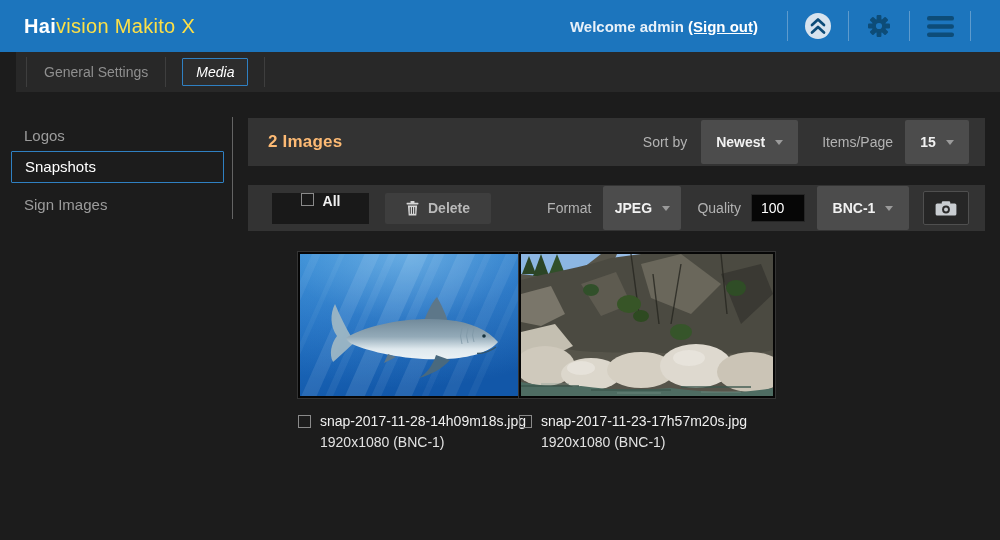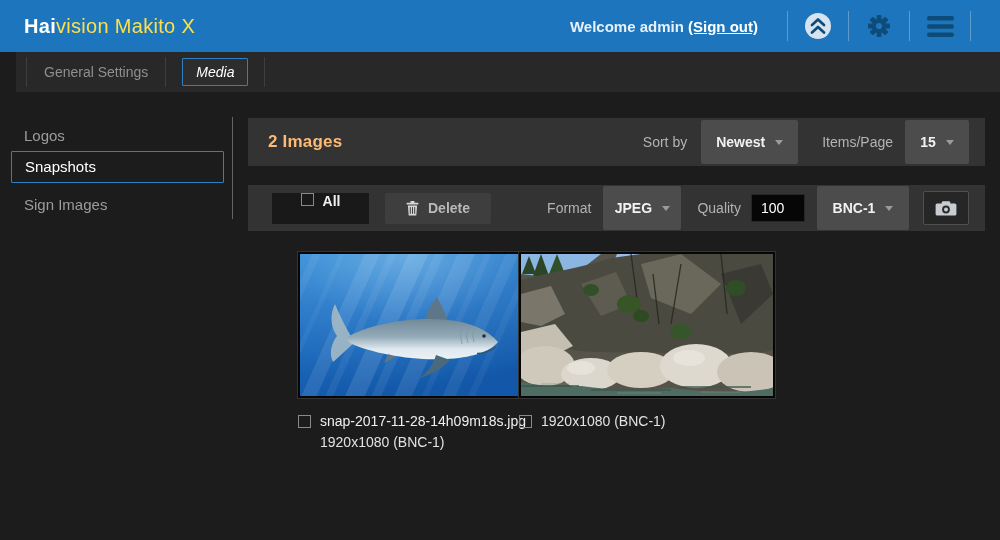--- a/index.html
+++ b/index.html
@@ -281,18 +281,19 @@
         <ellipse cx="60" cy="114" rx="14" ry="7" fill="#ece9e2" opacity="0.6"></ellipse>
         <ellipse cx="168" cy="104" rx="16" ry="8" fill="#ece9e2" opacity="0.6"></ellipse>
         <path d="M0 128 q30 6 60 4 q40 6 90 2 q60 8 102 0 V142 H0 Z" fill="#4e6c62"></path>
         <path d="M0 132 H58 M70 136 H150 M160 133 H230" stroke="#3c574e" stroke-width="2" opacity="0.7"></path>
         <path d="M20 130 H48 M96 139 H140 M180 138 H220" stroke="#7d968c" stroke-width="1" opacity="0.6"></path>
       </svg>
     </div>
     <div class="cap">
       <span class="cbx"></span>
       <div class="cap-lines">
+        <div>snap-2017-11-23-17h57m20s.jpg</div>
         <div class="res">1920x1080 (BNC-1)</div>
       </div>
     </div>
   </div>
 
 </div>
 
 </body></html>

